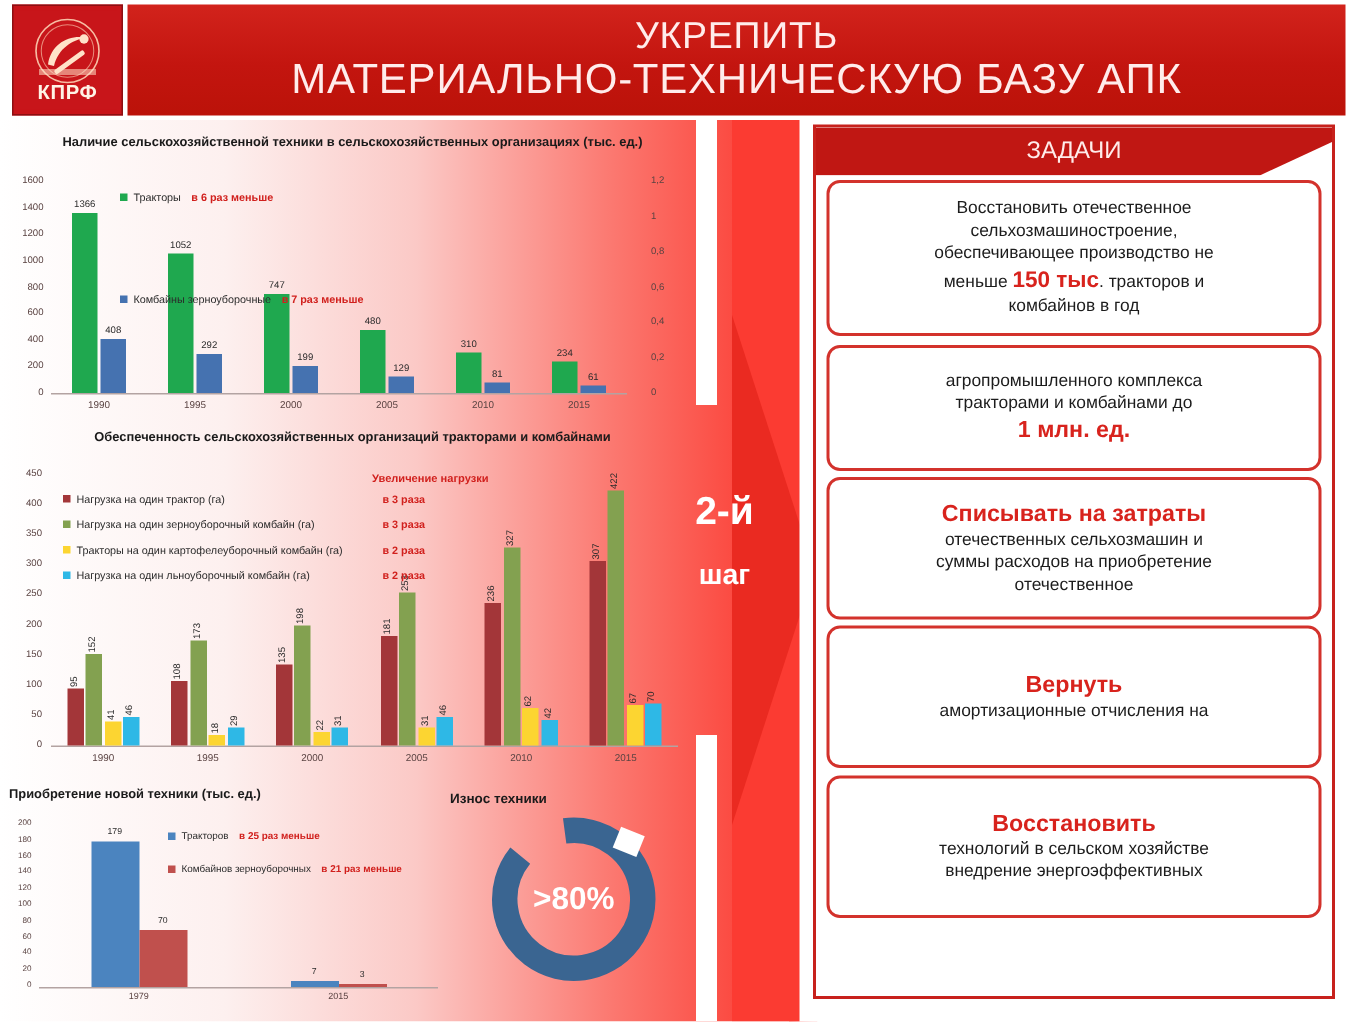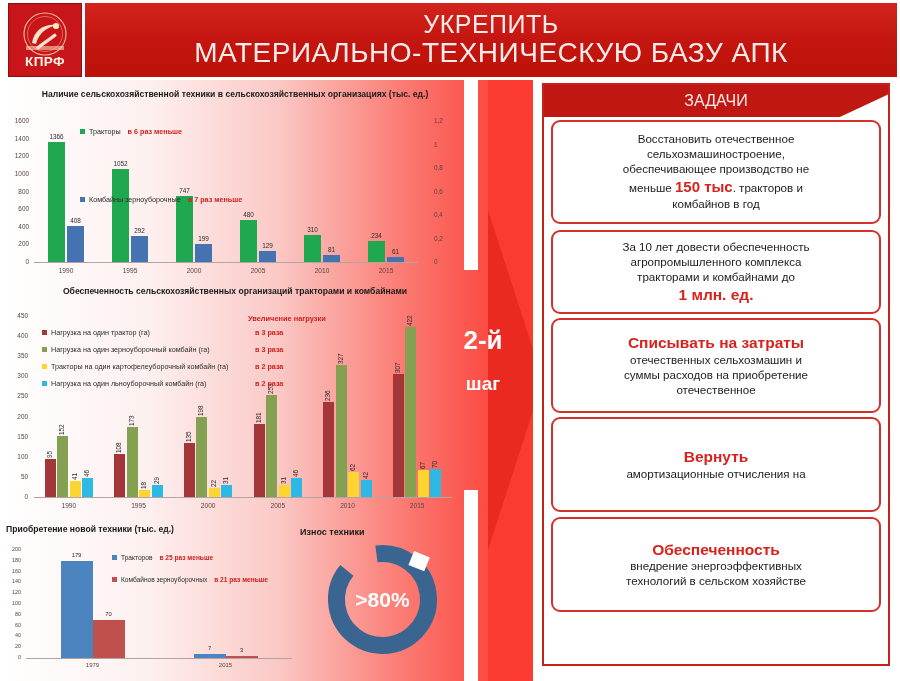--- a/index.html
+++ b/index.html
@@ -337,36 +337,35 @@
     <div class="tasks-head">ЗАДАЧИ</div>
     <div id="task-list">
         <div class="task-box" style="top:40px;height:104px;">
           <div class="task-line">Восстановить отечественное</div>
           <div class="task-line">сельхозмашиностроение,</div>
           <div class="task-line">обеспечивающее производство не</div>
           <div class="task-line"><span>меньше </span><span class="hl-big">150 тыс</span><span>. тракторов и</span></div>
           <div class="task-line">комбайнов в год</div>
         </div>
         <div class="task-box" style="top:150px;height:84px;">
-          <div class="task-line">За 10 лет довести обеспеченность</div>
           <div class="task-line">агропромышленного комплекса</div>
           <div class="task-line">тракторами и комбайнами до</div>
           <div class="task-strong">1 млн. ед.</div>
         </div>
         <div class="task-box" style="top:238px;height:95px;">
           <div class="task-strong">Списывать на затраты</div>
           <div class="task-line">отечественных сельхозмашин и</div>
           <div class="task-line">суммы расходов на приобретение</div>
           <div class="task-line">отечественное</div>
         </div>
         <div class="task-box" style="top:337px;height:95px;">
           <div class="task-strong">Вернуть</div>
           <div class="task-line">амортизационные отчисления на</div>
         </div>
         <div class="task-box" style="top:437px;height:95px;">
-          <div class="task-strong">Обеспеченность</div>
+          <div class="task-strong">Восстановить</div>
+          <div class="task-line">технологий в сельском хозяйстве</div>
           <div class="task-line">внедрение энергоэффективных</div>
-          <div class="task-line">технологий в сельском хозяйстве</div>
         </div>
       </div>
   </div>
 
 </div>
 
 </body></html>

